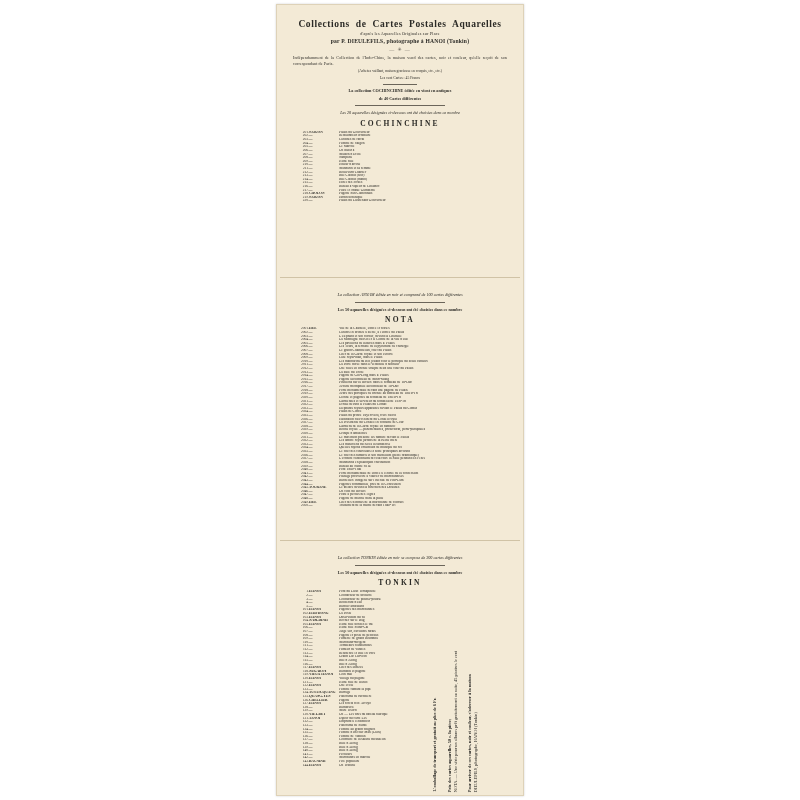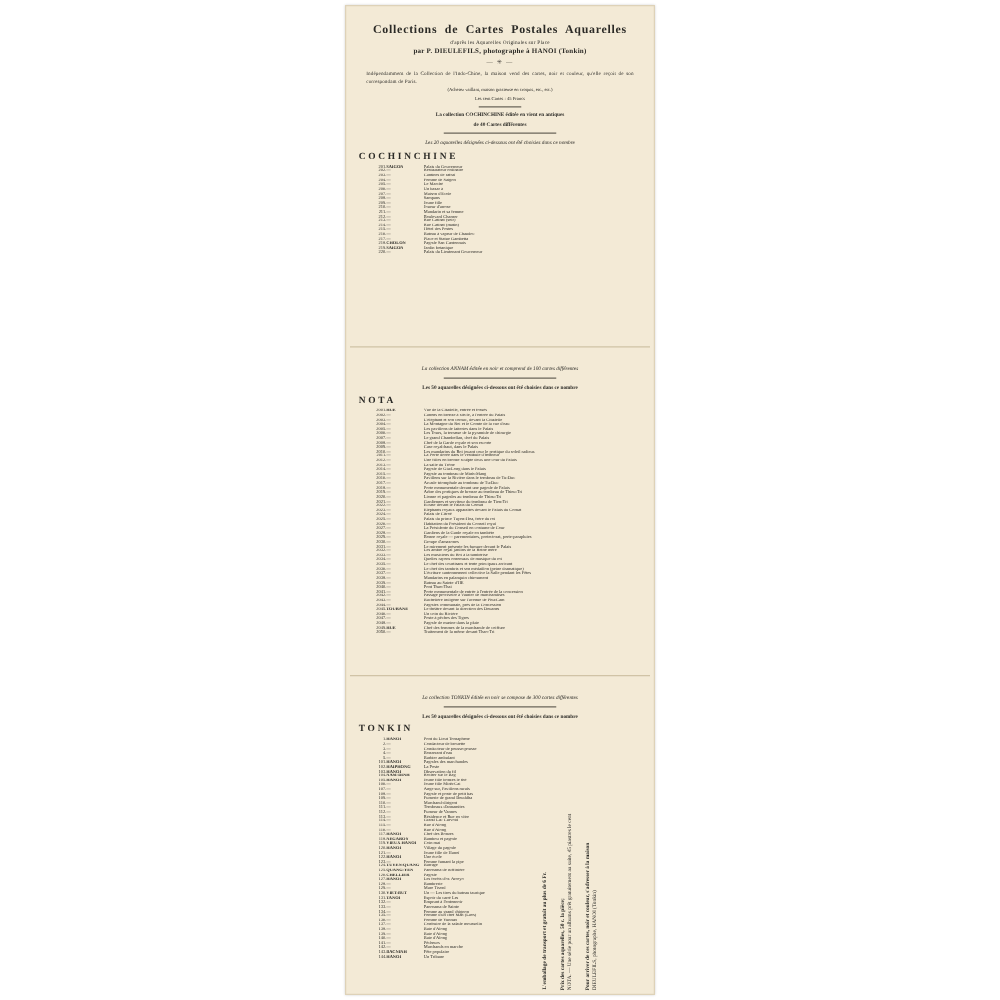--- a/index.html
+++ b/index.html
@@ -97,20 +97,21 @@
   }
   .notice {
     text-align: center;
     font-size: 4.2px;
     font-weight: bold;
     line-height: 1.35;
     margin: 2px 4px;
   }
   .notice.italic { font-style: italic; font-weight: normal; }
   .secthead {
+    text-align: center;
     font-weight: bold;
     font-size: 7.5px;
     letter-spacing: 2.2px;
     margin: 3px 0 3px 0;
   }
   
   table.list {
     width: 100%;
     border-collapse: collapse;
     font-size: 3.55px;

